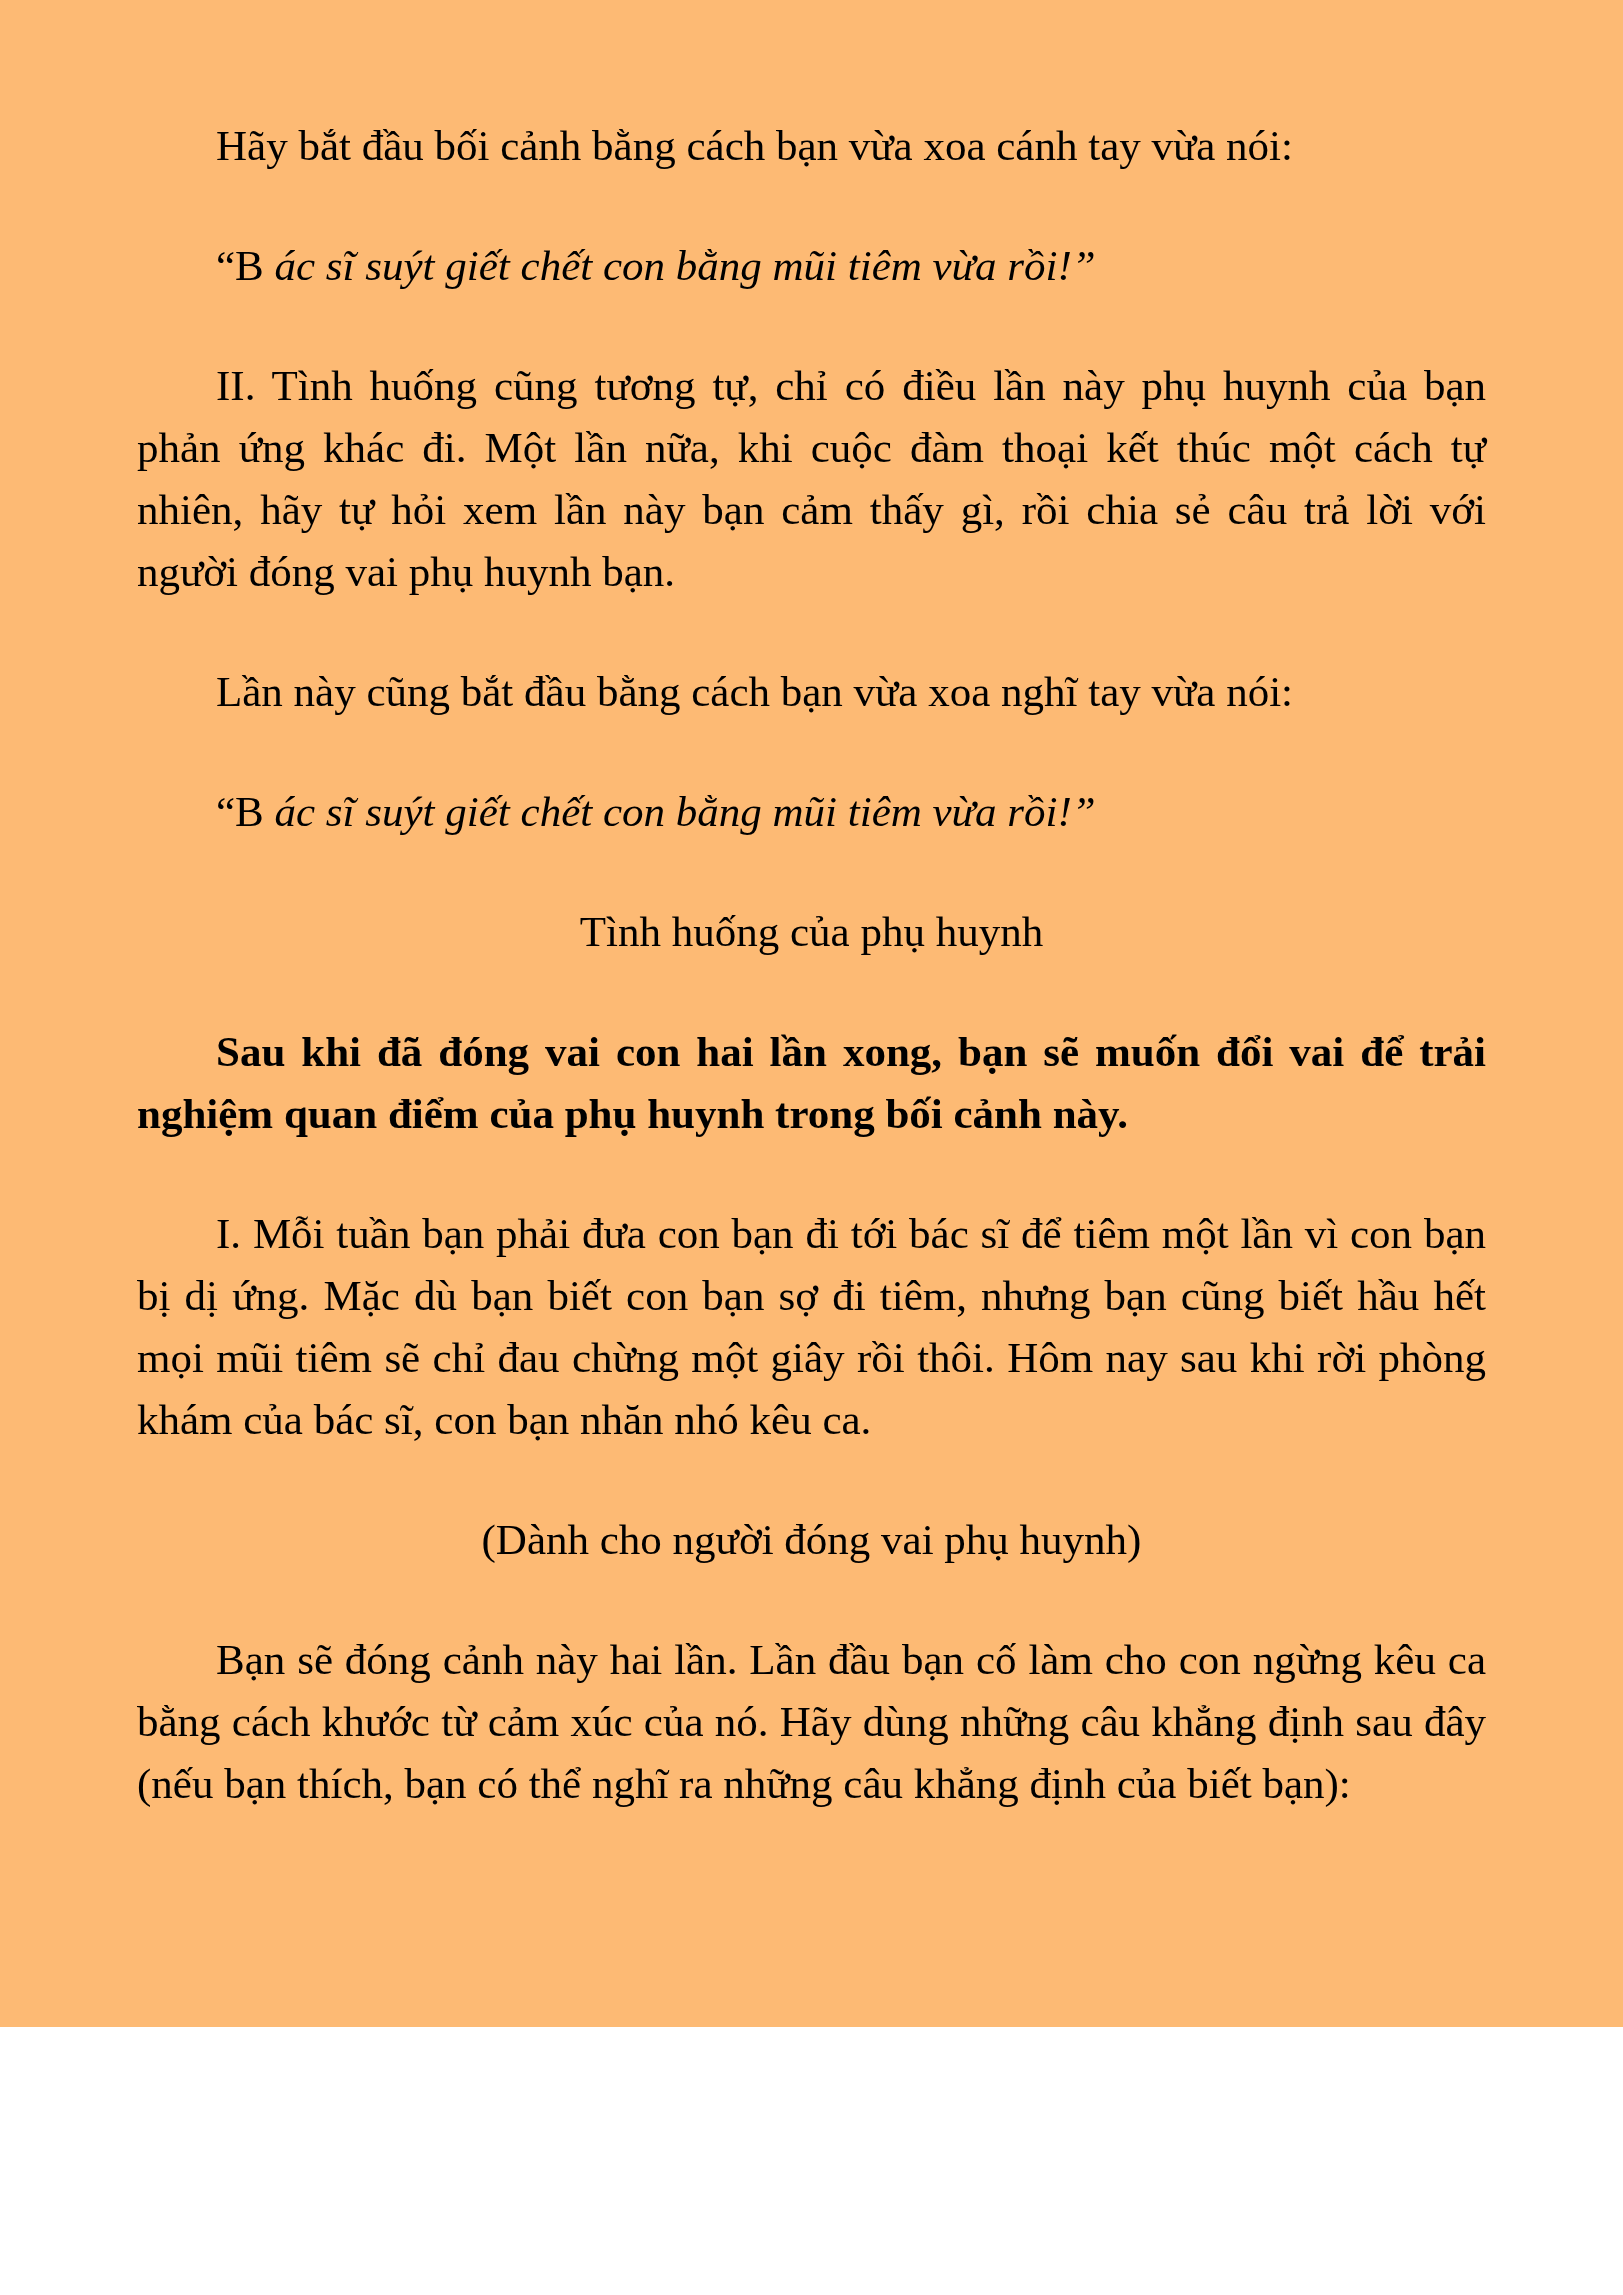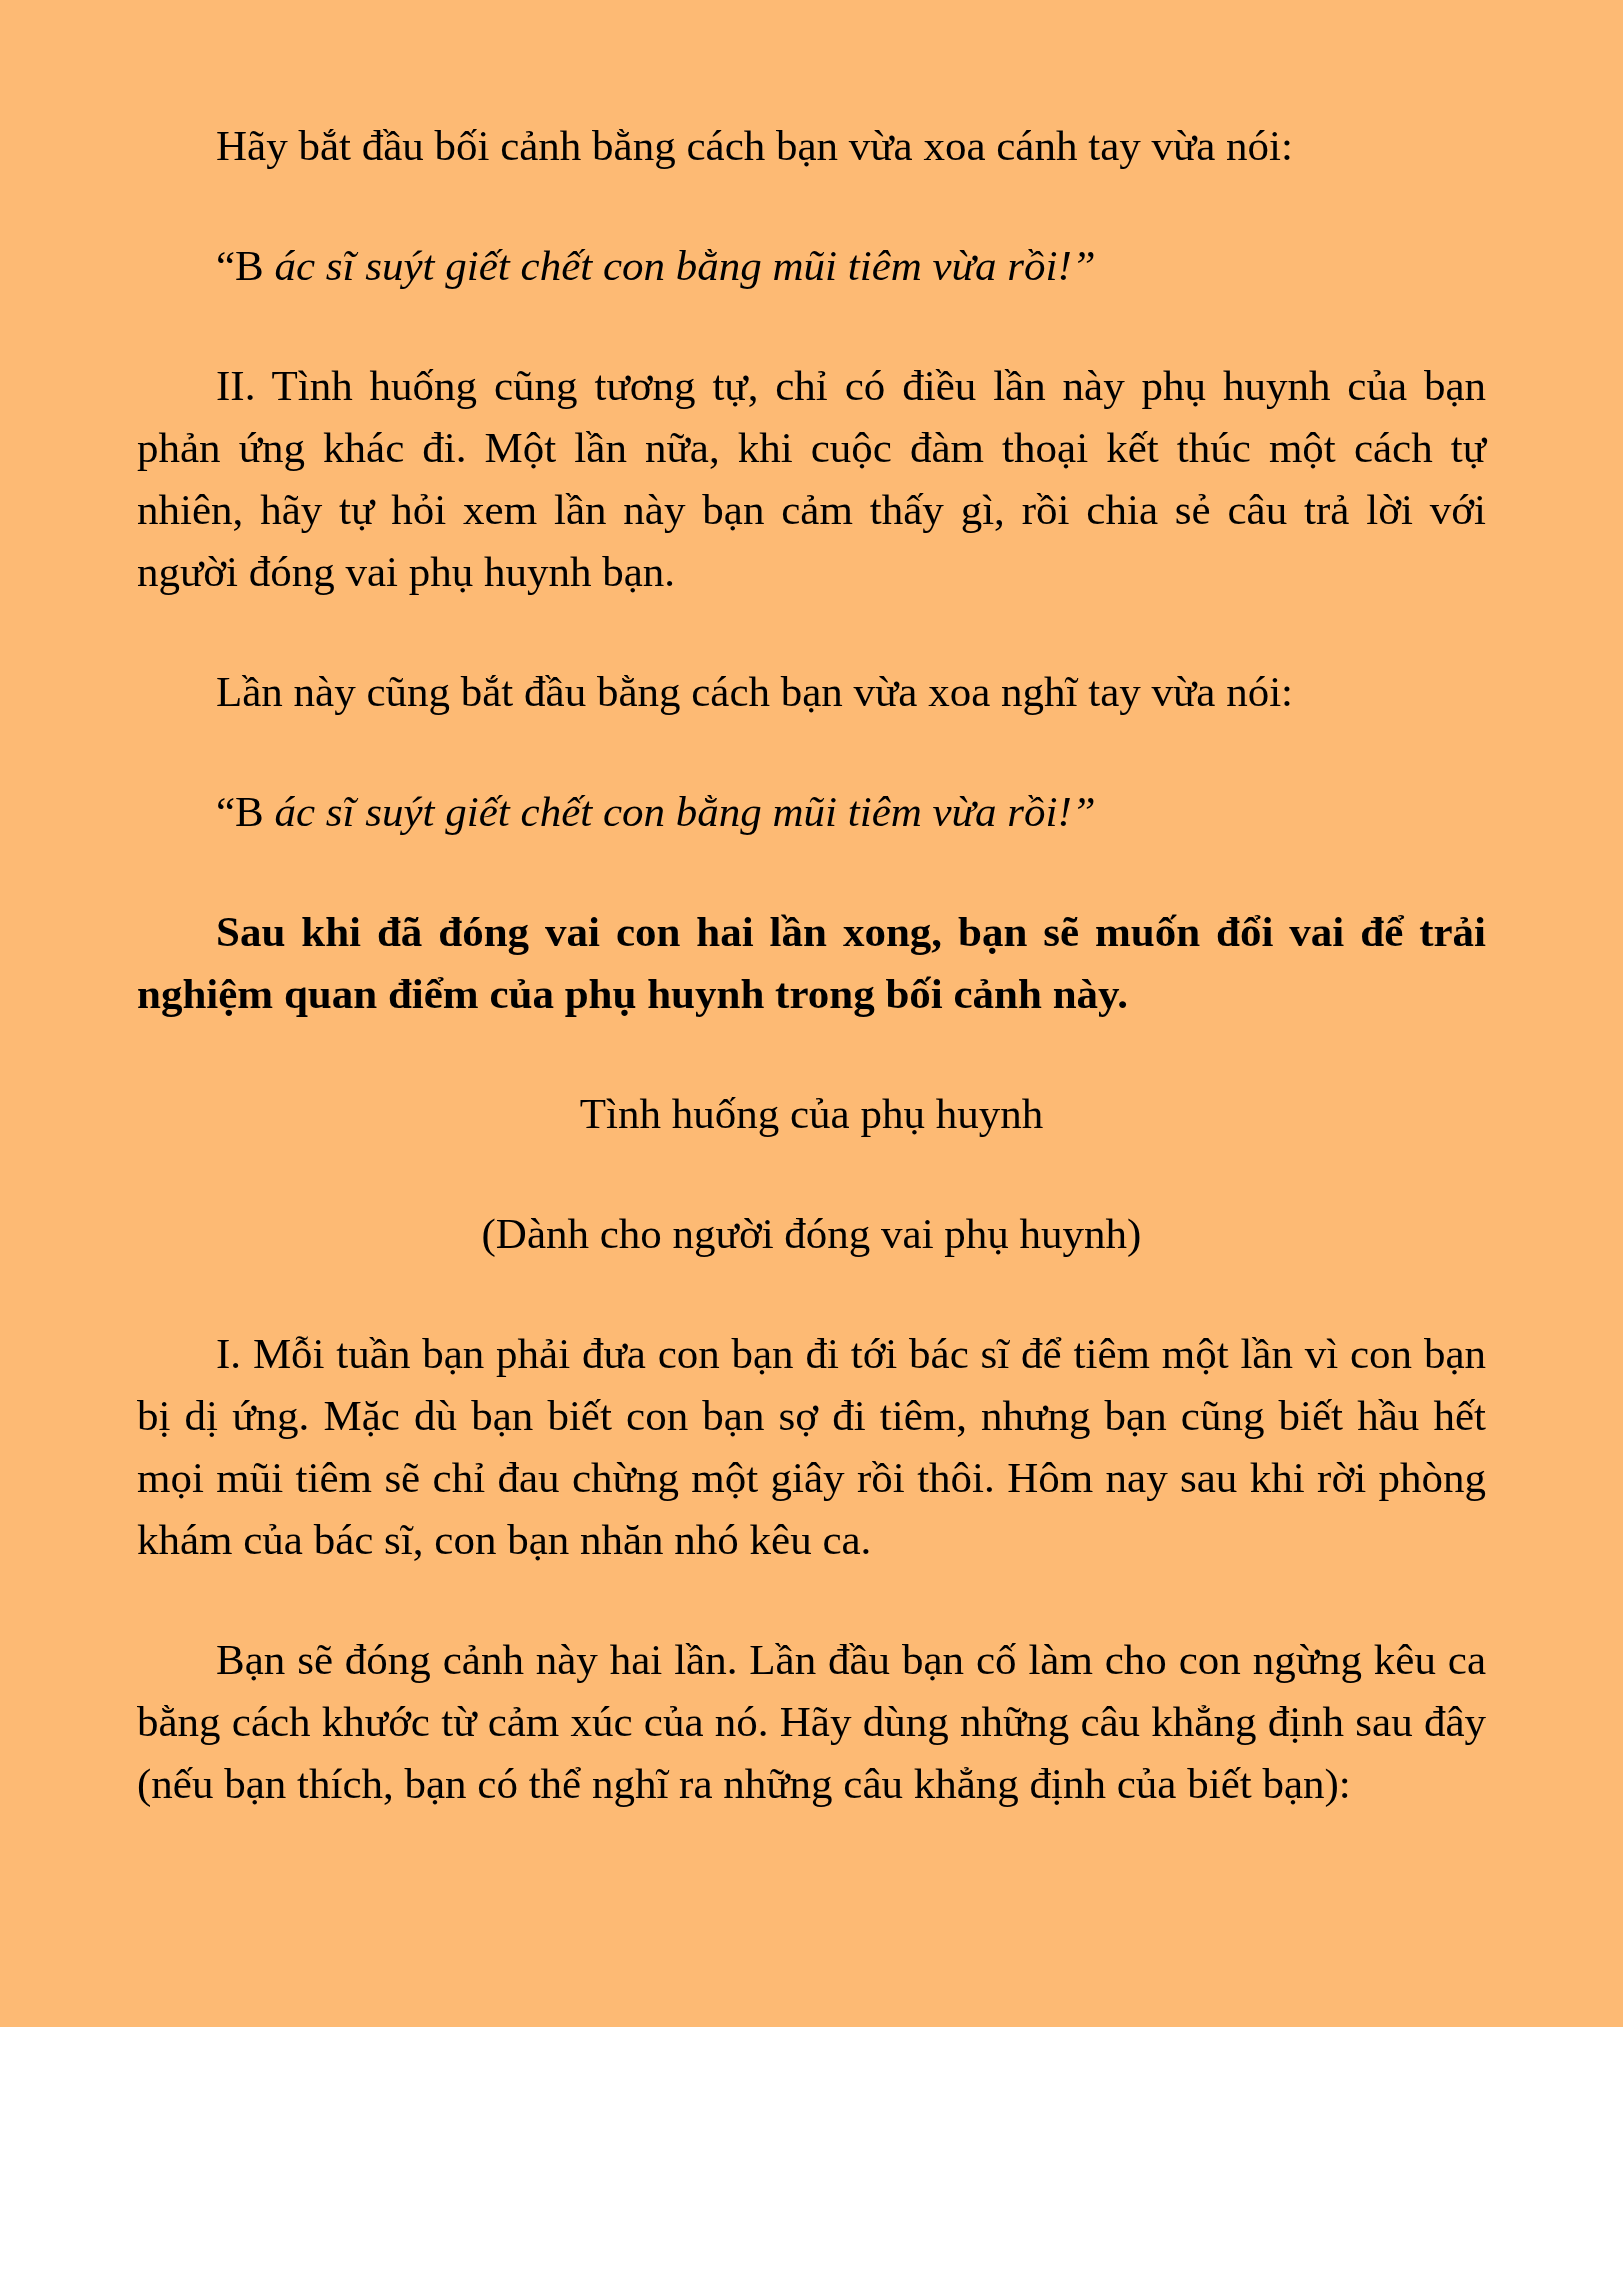--- a/index.html
+++ b/index.html
@@ -38,25 +38,25 @@
   <p class="p">Hãy bắt đầu bối cảnh bằng cách bạn vừa xoa cánh tay vừa nói:</p>
 
   <p class="p"><span class="roman">“B</span><span class="it"> ác sĩ suýt giết chết con bằng mũi tiêm vừa rồi!”</span></p>
 
   <p class="p justify">II. Tình huống cũng tương tự, chỉ có điều lần này phụ huynh của bạn phản ứng khác đi. Một lần nữa, khi cuộc đàm thoại kết thúc một cách tự nhiên, hãy tự hỏi xem lần này bạn cảm thấy gì, rồi chia sẻ câu trả lời với người đóng vai phụ huynh bạn.</p>
 
   <p class="p">Lần này cũng bắt đầu bằng cách bạn vừa xoa nghĩ tay vừa nói:</p>
 
   <p class="p"><span class="roman">“B</span><span class="it"> ác sĩ suýt giết chết con bằng mũi tiêm vừa rồi!”</span></p>
 
+  <p class="p center">Tình huống của phụ huynh</p>
+
   <p class="p justify bold">Sau khi đã đóng vai con hai lần xong, bạn sẽ muốn đổi vai để trải nghiệm quan điểm của phụ huynh trong bối cảnh này.</p>
 
-  <p class="p center">Tình huống của phụ huynh</p>
+  <p class="p justify">I. Mỗi tuần bạn phải đưa con bạn đi tới bác sĩ để tiêm một lần vì con bạn bị dị ứng. Mặc dù bạn biết con bạn sợ đi tiêm, nhưng bạn cũng biết hầu hết mọi mũi tiêm sẽ chỉ đau chừng một giây rồi thôi. Hôm nay sau khi rời phòng khám của bác sĩ, con bạn nhăn nhó kêu ca.</p>
 
   <p class="p center">(Dành cho người đóng vai phụ huynh)</p>
-
-  <p class="p justify">I. Mỗi tuần bạn phải đưa con bạn đi tới bác sĩ để tiêm một lần vì con bạn bị dị ứng. Mặc dù bạn biết con bạn sợ đi tiêm, nhưng bạn cũng biết hầu hết mọi mũi tiêm sẽ chỉ đau chừng một giây rồi thôi. Hôm nay sau khi rời phòng khám của bác sĩ, con bạn nhăn nhó kêu ca.</p>
 
   <p class="p justify">Bạn sẽ đóng cảnh này hai lần. Lần đầu bạn cố làm cho con ngừng kêu ca bằng cách khước từ cảm xúc của nó. Hãy dùng những câu khẳng định sau đây (nếu bạn thích, bạn có thể nghĩ ra những câu khẳng định của biết bạn):</p>
 
 
 </div>
 
 
 </body></html>

